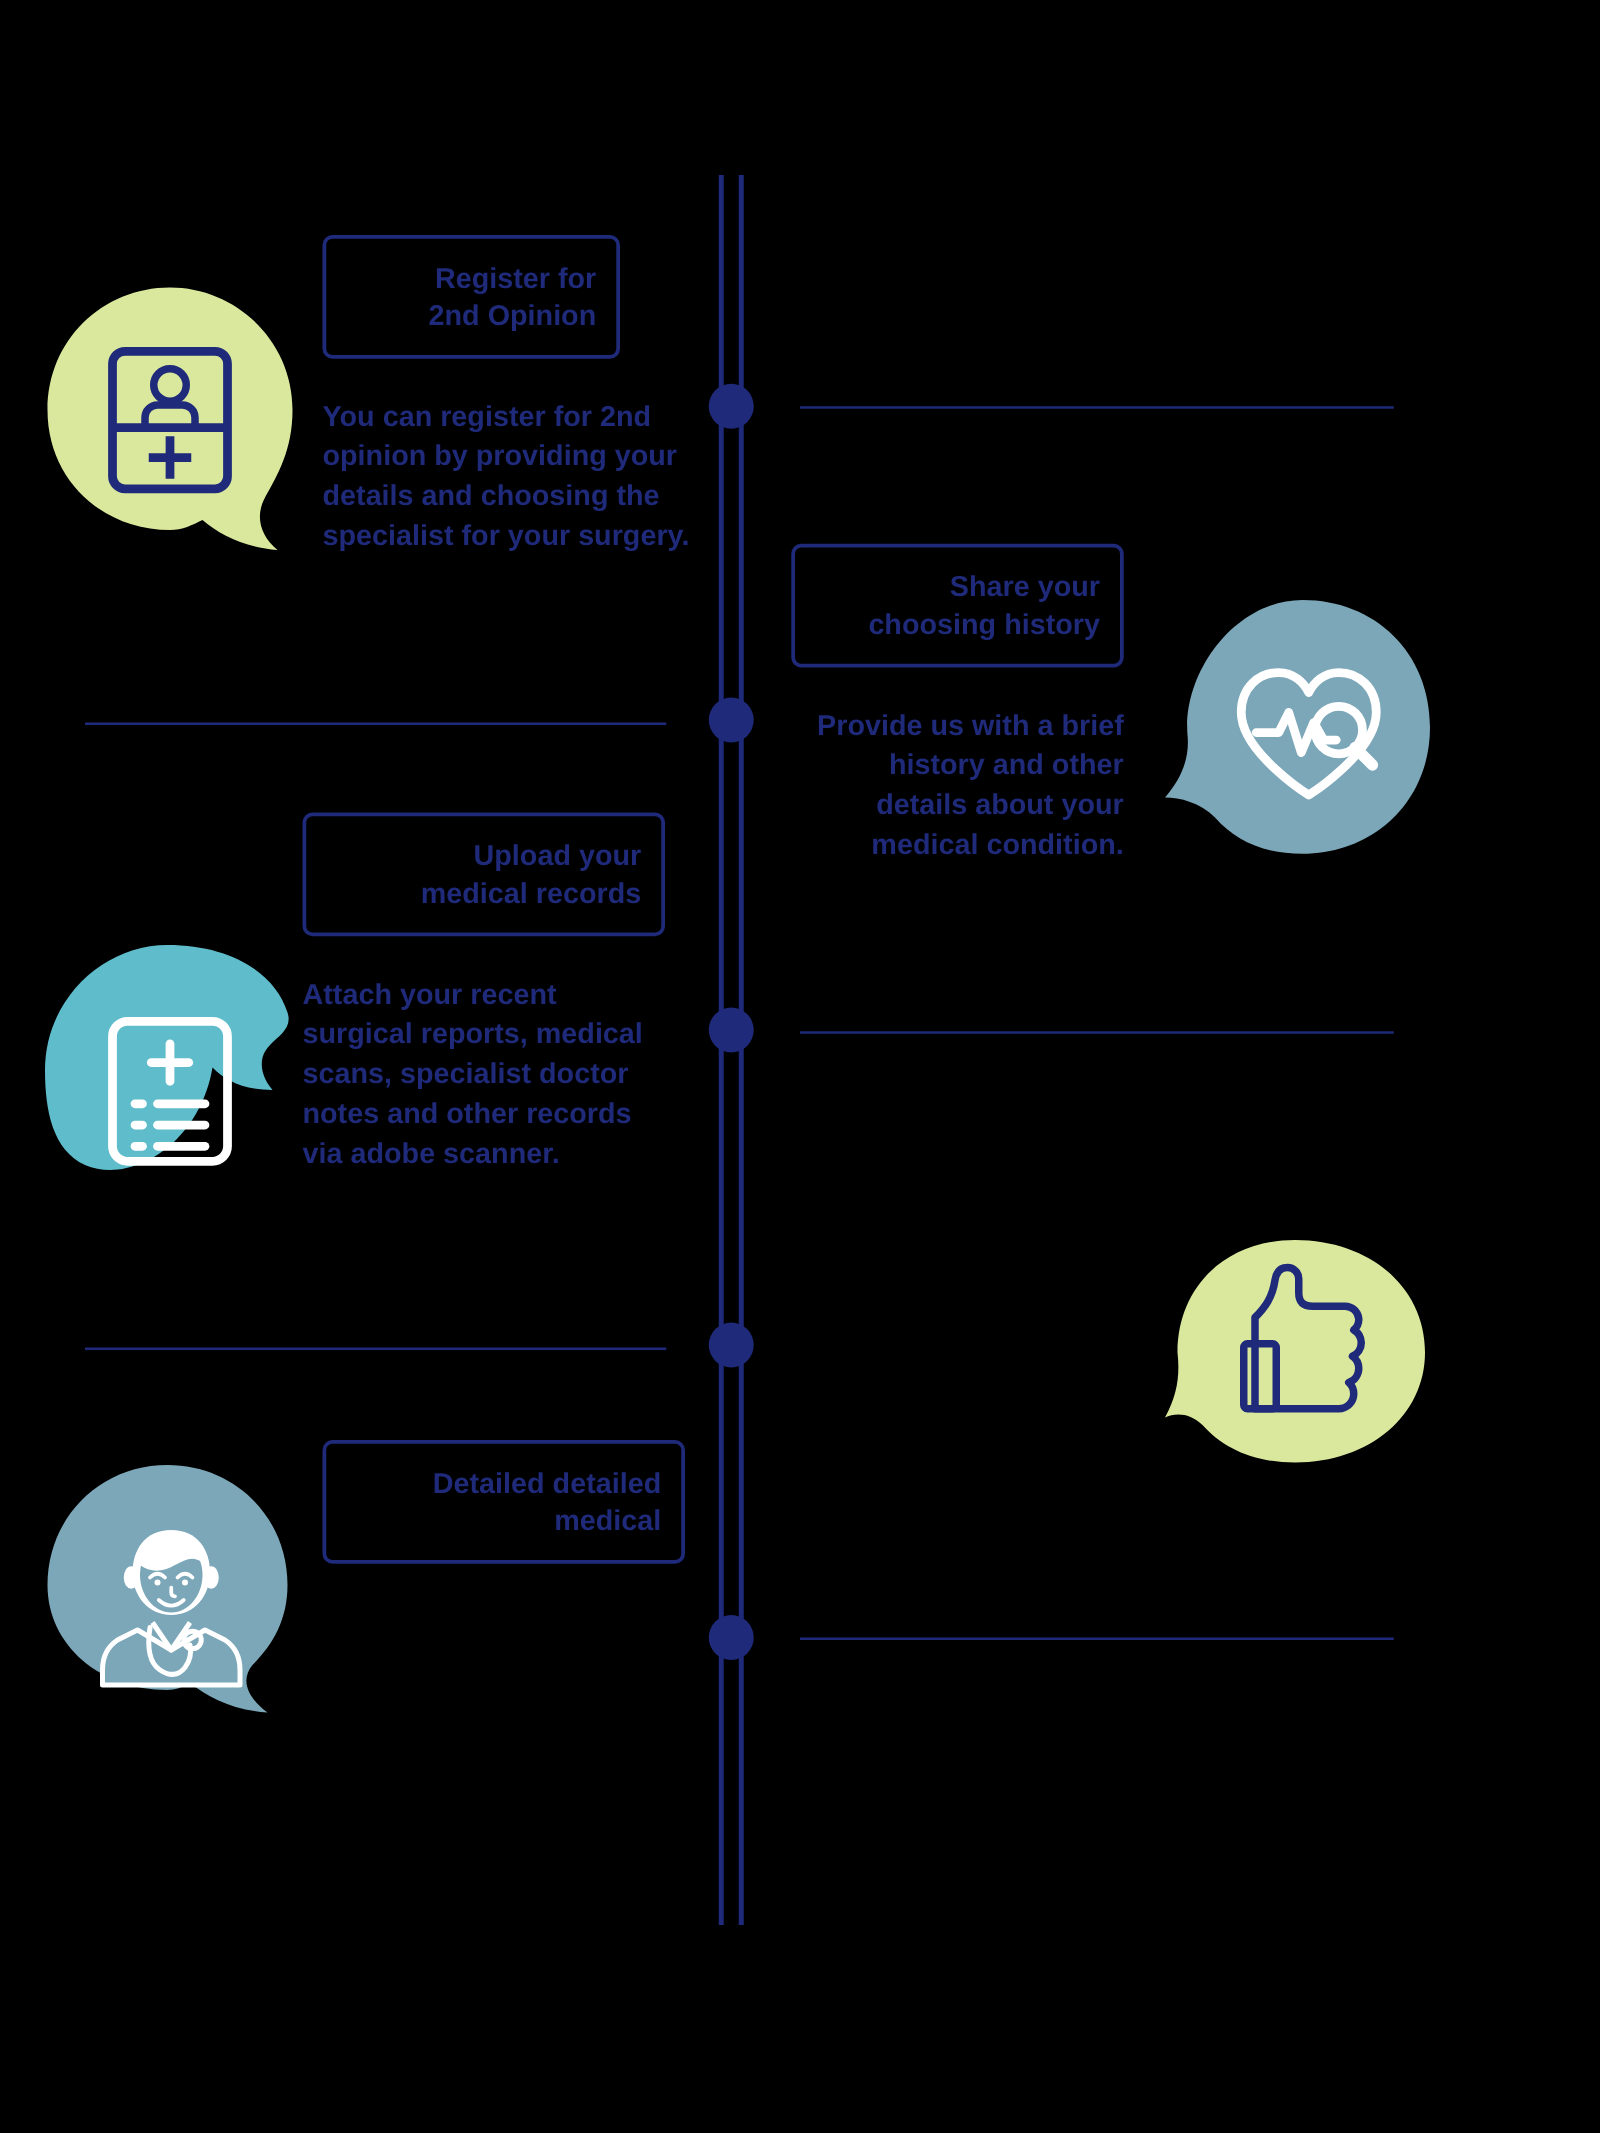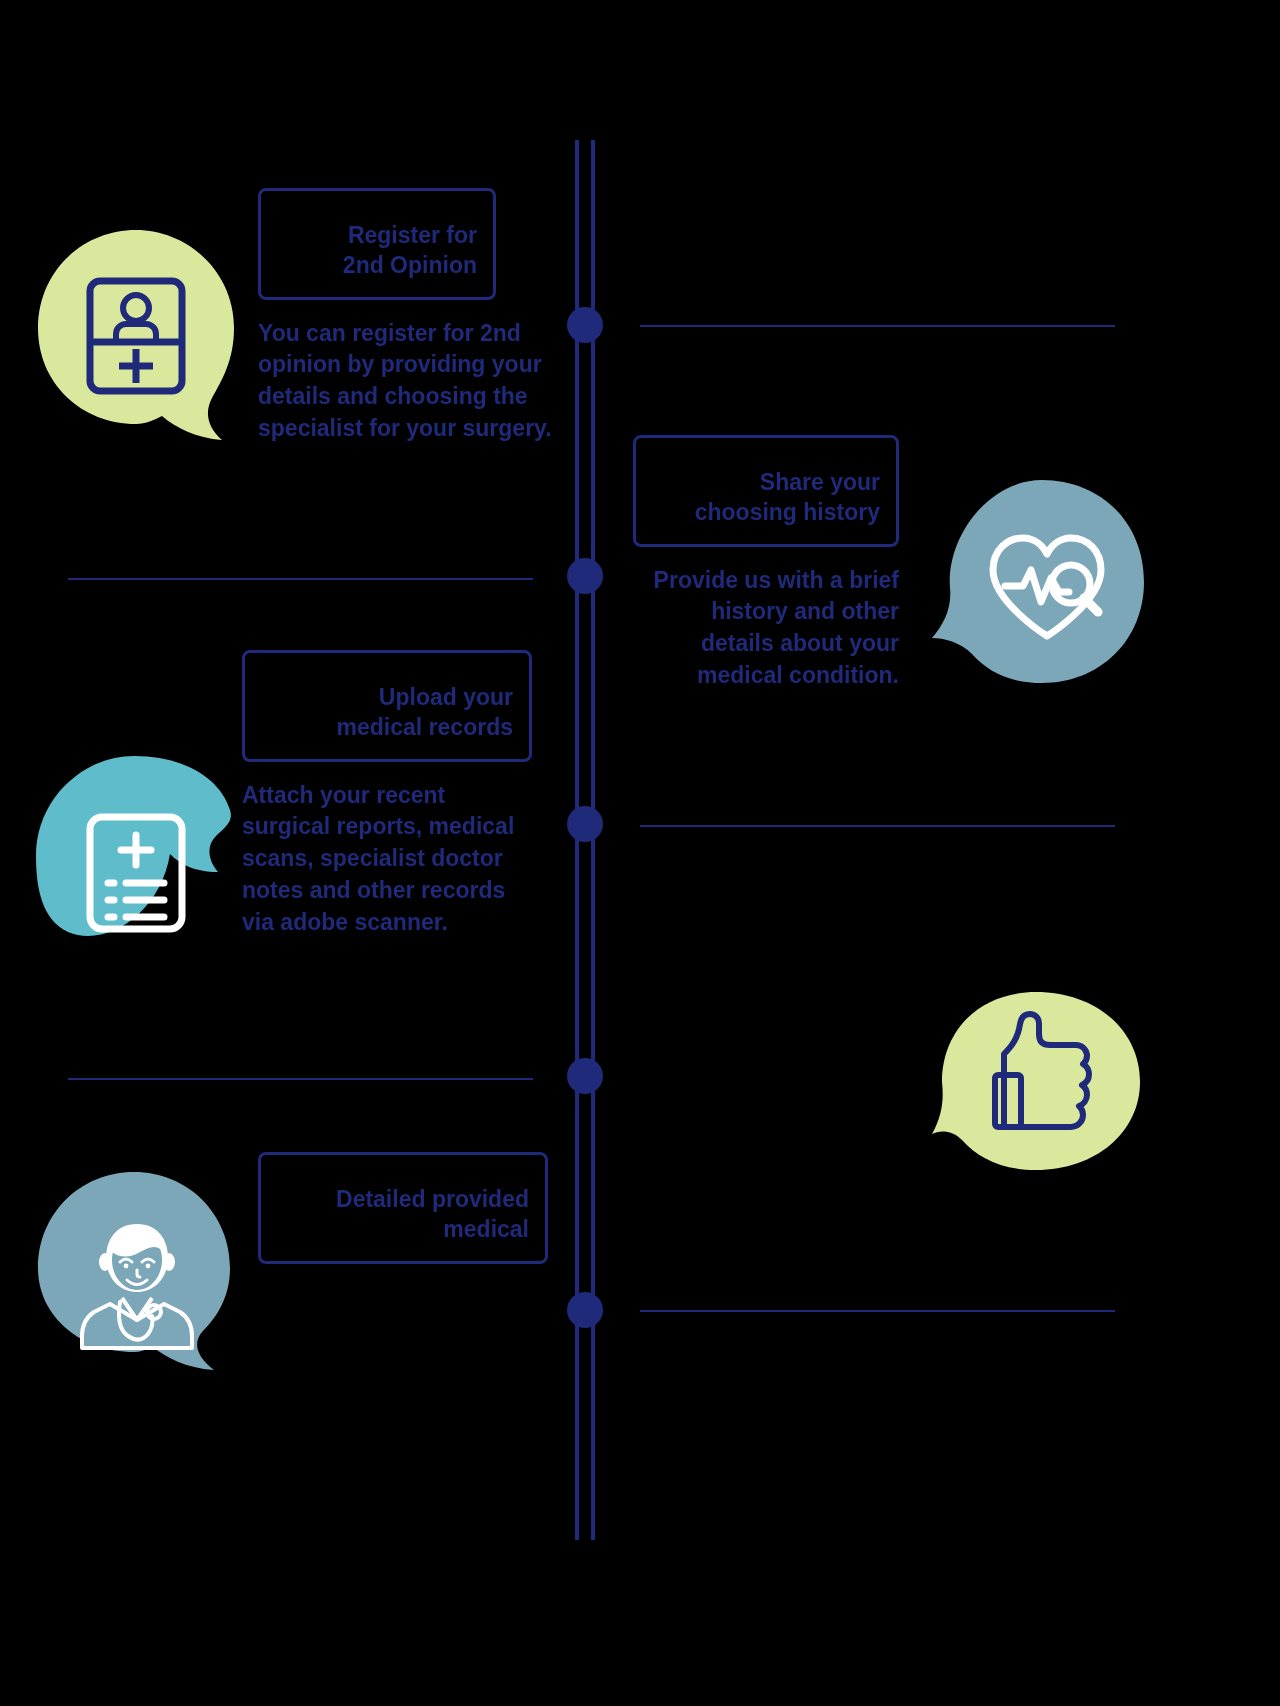--- a/index.html
+++ b/index.html
@@ -49,29 +49,29 @@
     position: absolute;
     height: 0;
     border-top: 2px solid #1f2a7a;
   }
 
   
   .step { position: absolute; }
   .step-box {
     border: 3px solid #1f2a7a;
     border-radius: 8px;
-    padding: 29px 16px 16px 16px;
+    padding: 16px 16px 16px 16px;
     color: #1f2a7a;
     font-size: 23px;
     font-weight: 700;
     line-height: 1.32;
   }
   .step-box.right-align { text-align: right; }
   .step-body {
-    margin-top: 18px;
+    margin-top: 31px;
     color: #1f2a7a;
     font-size: 23px;
     font-weight: 700;
     line-height: 1.38;
   }
   .step-body.right-align { text-align: right; }
 
   
   .bubble {
     position: absolute;
@@ -198,21 +198,21 @@
                a12 12 0 0 0 8 -11 a12 12 0 0 0 -5 -10
                a12 12 0 0 0 7 -11 a12 12 0 0 0 -6 -10
                a11 11 0 0 0 4 -9 a11 11 0 0 0 -11 -10 h-26
                c-8 0 -11 -4 -11 -11 v-11 a9 9 0 0 0 -9 -9
                c-6 0 -9 4 -10 10 c-2 14 -8 22 -16 30 v73 Z" fill="none" stroke="#1f2a7a" stroke-width="6" stroke-linejoin="round"></path>
     </svg>
   </div>
 
   <div class="step" style="left:258px; top:1152px; width:290px">
     <div class="step-box right-align">
-      <div>Detailed provided</div>
+      <div>Detailed detailed</div>
       <div>medical</div>
     </div>
   </div>
 
   <div class="bubble" style="left:34px; top:1168px; width:206px; height:206px">
     <svg class="blob" viewBox="0 0 206 206">
       <path d="M100 4 C154 4 196 46 196 100 C196 128 184 148 168 164
                C158 176 164 190 180 202 C152 200 132 190 118 178
                C112 182 106 184 100 184 C46 184 4 148 4 100 C4 46 46 4 100 4 Z" fill="#7ba7b8"></path>
     </svg>

